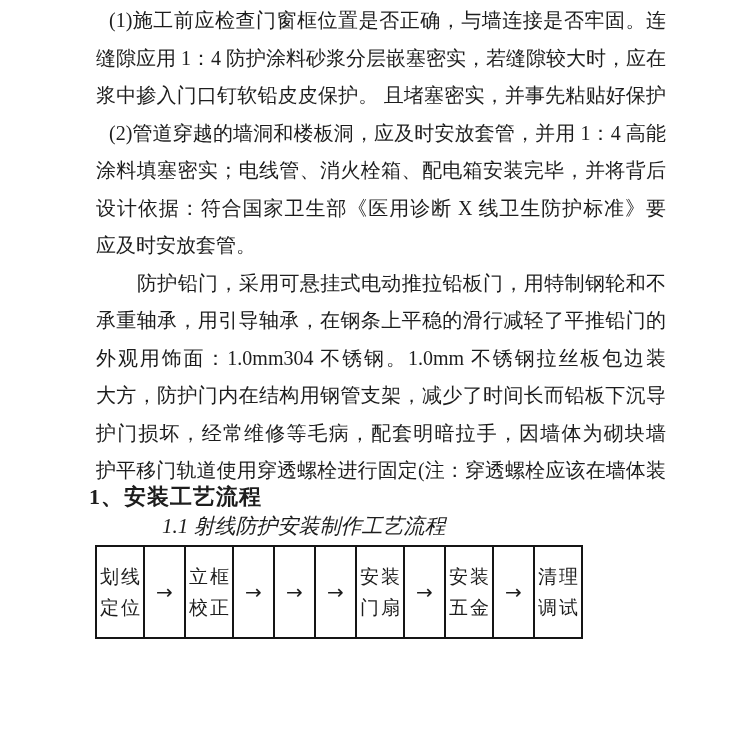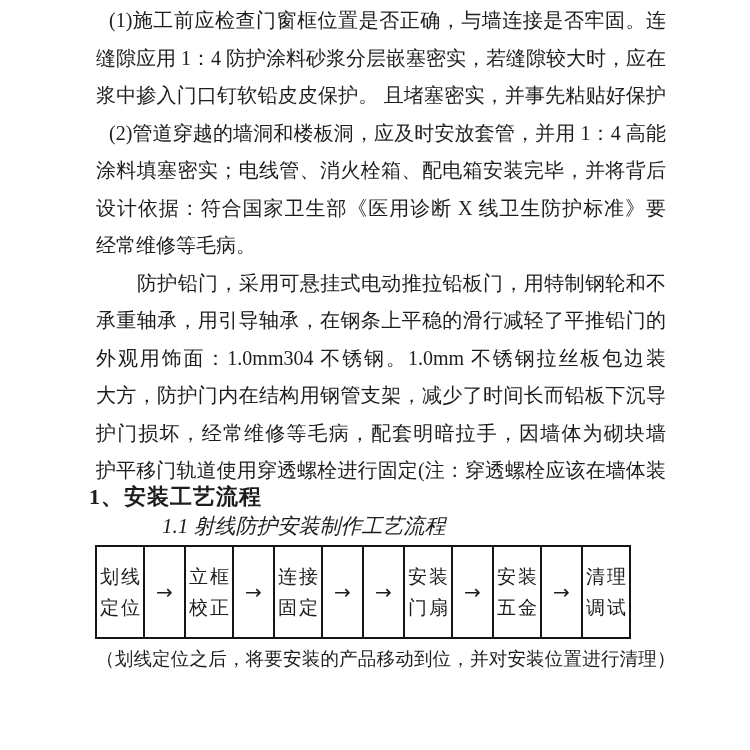--- a/index.html
+++ b/index.html
@@ -93,21 +93,21 @@
 <div class="page">
   <div class="content">
 
     <div id="body-lines">
         <div class="bline fill ind-num">(1)施工前应检查门窗框位置是否正确，与墙连接是否牢固。连接处</div>
         <div class="bline fill">缝隙应用 1：4 防护涂料砂浆分层嵌塞密实，若缝隙较大时，应在砂</div>
         <div class="bline fill">浆中掺入门口钉软铅皮皮保护。 且堵塞密实，并事先粘贴好保护膜。</div>
         <div class="bline fill ind-num">(2)管道穿越的墙洞和楼板洞，应及时安放套管，并用 1：4 高能防护</div>
         <div class="bline fill">涂料填塞密实；电线管、消火栓箱、配电箱安装完毕，并将背后露明</div>
         <div class="bline fill">设计依据：符合国家卫生部《医用诊断 X 线卫生防护标准》要求，经</div>
-        <div class="bline">经常维修等毛病。</div>
+        <div class="bline">应及时安放套管。</div>
         <div class="bline fill ind-para">防护铅门，采用可悬挂式电动推拉铅板门，用特制钢轮和不锈钢</div>
         <div class="bline fill">承重轴承，用引导轴承，在钢条上平稳的滑行减轻了平推铅门的力量，</div>
         <div class="bline fill">外观用饰面：1.0mm304 不锈钢。1.0mm 不锈钢拉丝板包边装饰，美观</div>
         <div class="bline fill">大方，防护门内在结构用钢管支架，减少了时间长而铅板下沉导致防</div>
         <div class="bline fill">护门损坏，经常维修等毛病，配套明暗拉手，因墙体为砌块墙体，防</div>
         <div class="bline fill">护平移门轨道使用穿透螺栓进行固定(注：穿透螺栓应该在墙体装饰</div>
       </div>
 
     <div class="heading">1、安装工艺流程</div>
 
@@ -121,24 +121,20 @@
         <div class="fcell arrowcell">
           <span>→</span>
         </div>
         <div class="fcell stepcell">
           <div class="sline">立框</div>
           <div class="sline">校正</div>
         </div>
         <div class="fcell arrowcell">
           <span>→</span>
         </div>
-        <div class="fcell stepcell">
-          <div class="sline">连接</div>
-          <div class="sline">固定</div>
-        </div>
         <div class="fcell arrowcell">
           <span>→</span>
         </div>
         <div class="fcell arrowcell">
           <span>→</span>
         </div>
         <div class="fcell stepcell">
           <div class="sline">安装</div>
           <div class="sline">门扇</div>
         </div>
@@ -151,16 +147,15 @@
         </div>
         <div class="fcell arrowcell">
           <span>→</span>
         </div>
         <div class="fcell stepcell">
           <div class="sline">清理</div>
           <div class="sline">调试</div>
         </div>
       </div>
 
-    <div class="caption">（划线定位之后，将要安装的产品移动到位，并对安装位置进行清理）</div>
 
   </div>
 </div>
 
 </body></html>

